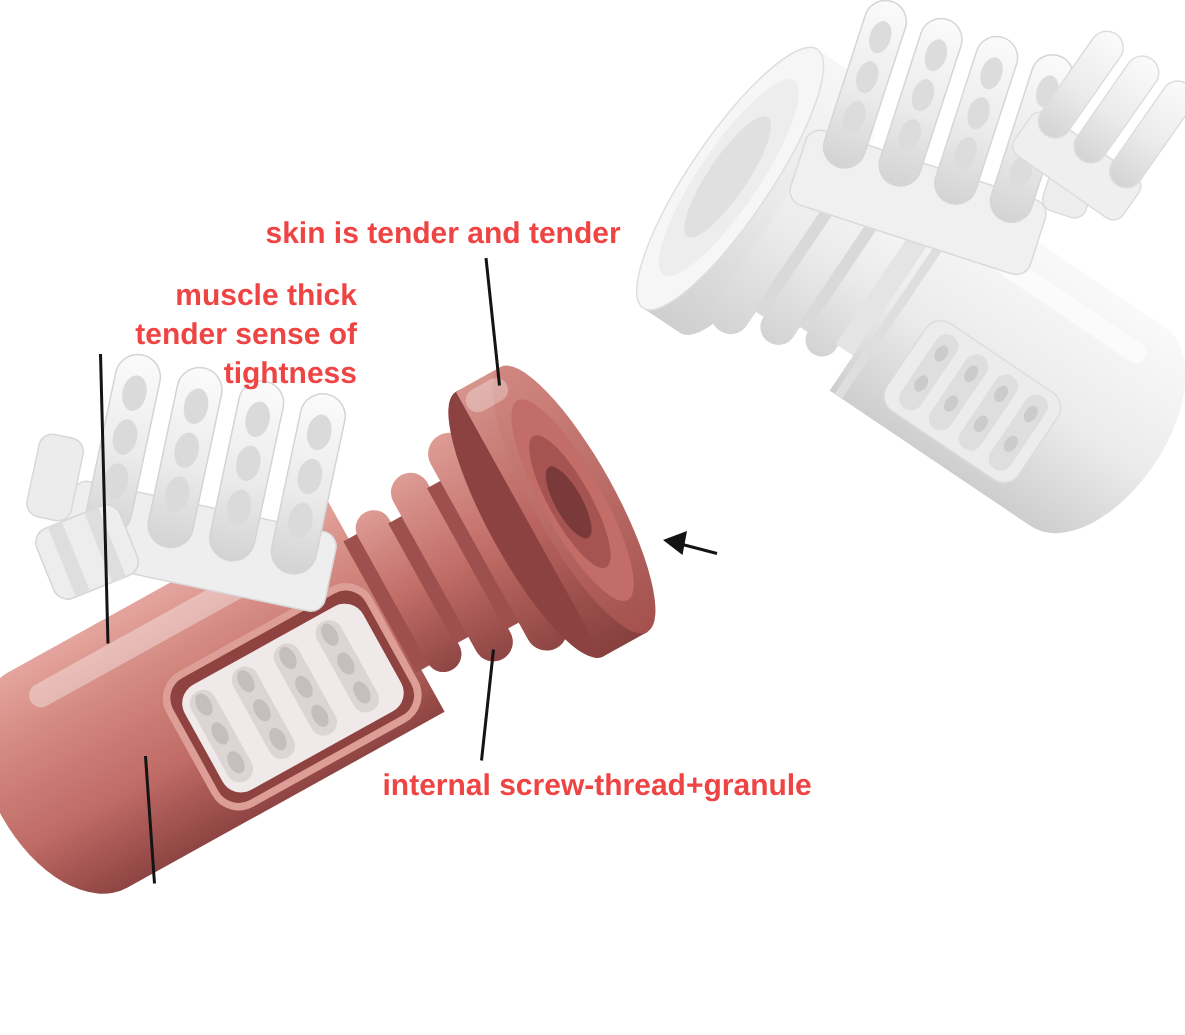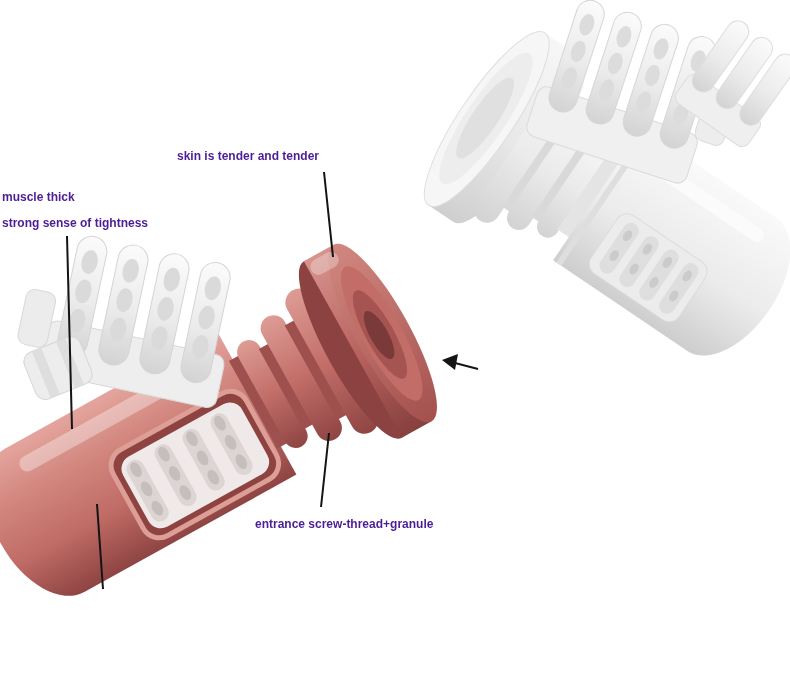--- a/index.html
+++ b/index.html
@@ -1,21 +1,21 @@
 <!DOCTYPE html>
 <html><head>
 <meta charset="utf-8">
 <style>
   * { margin:0; padding:0; box-sizing:border-box; }
   html,body { background:#ffffff; }
   body { font-family:"Liberation Sans", sans-serif; }
   .canvas { position:relative; width:790px; height:690px; background:#ffffff; overflow:hidden; }
   .canvas > svg.art { position:absolute; left:0; top:0; }
-  .label { position:absolute; color:#4c1d95; font-weight:700; font-size:12px; line-height:26px; white-space:nowrap; }
-  .label.center { text-align:left; white-space:normal; }
+  .label { position:absolute; color:#ef4444; font-weight:700; font-size:20px; line-height:26px; white-space:nowrap; }
+  .label.center { text-align:right; white-space:normal; }
 </style>
 </head>
 <body>
 
 <div class="canvas">
 
   <svg class="art" width="790" height="690" viewBox="0 0 790 690">
     <defs>
       <linearGradient id="pinkBody" x1="0" y1="-84" x2="0" y2="84" gradientUnits="userSpaceOnUse">
         <stop offset="0" stop-color="#e5a69f"></stop>
@@ -197,22 +197,22 @@
       <polygon points="442,360 458,354 455,370" fill="#141414" stroke="none"></polygon>
     </g>
   </svg>
 
   <div class="label" style="left:177px; top:143px;">
     <span>skin is tender and tender</span>
   </div>
 
   <div class="label center" style="left:2px; top:184px; width:236px;">
     <div>muscle thick</div>
-    <div>strong sense of tightness</div>
+    <div>tender sense of tightness</div>
   </div>
 
 
   <div class="label" style="left:255px; top:511px;">
-    <span>entrance screw-thread+granule</span>
+    <span>internal screw-thread+granule</span>
   </div>
 
 
 </div>
 
 </body></html>

